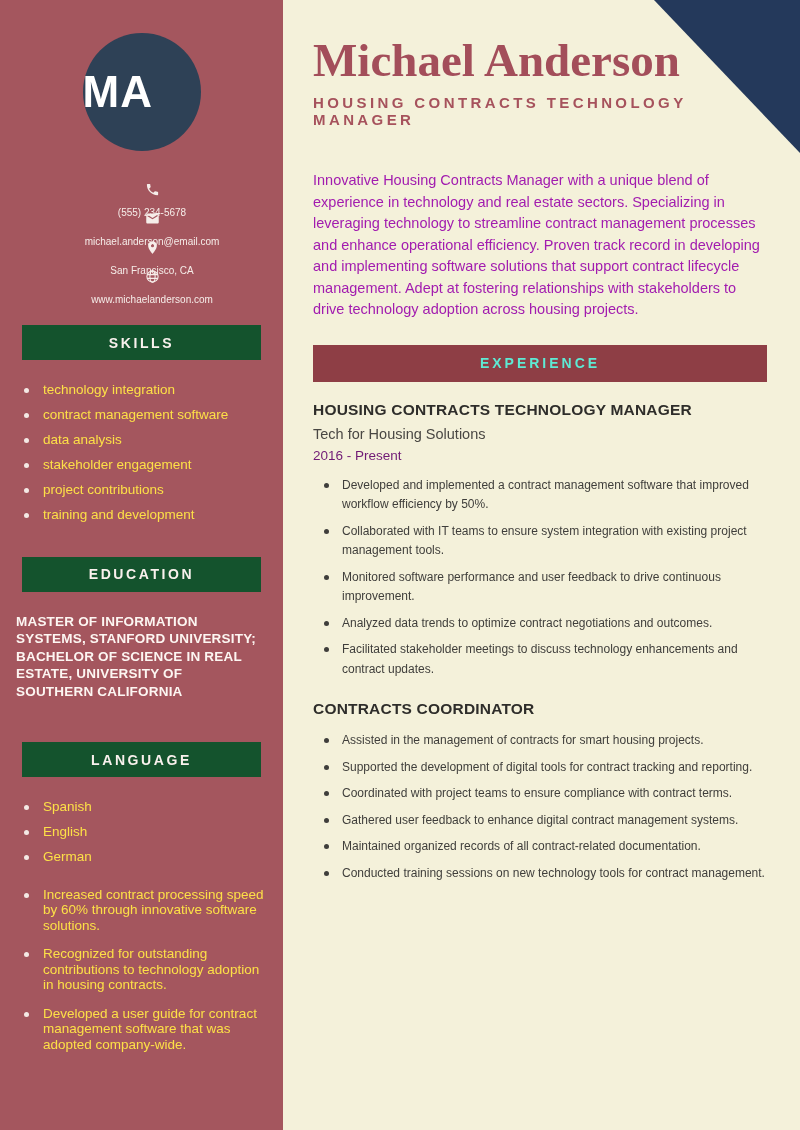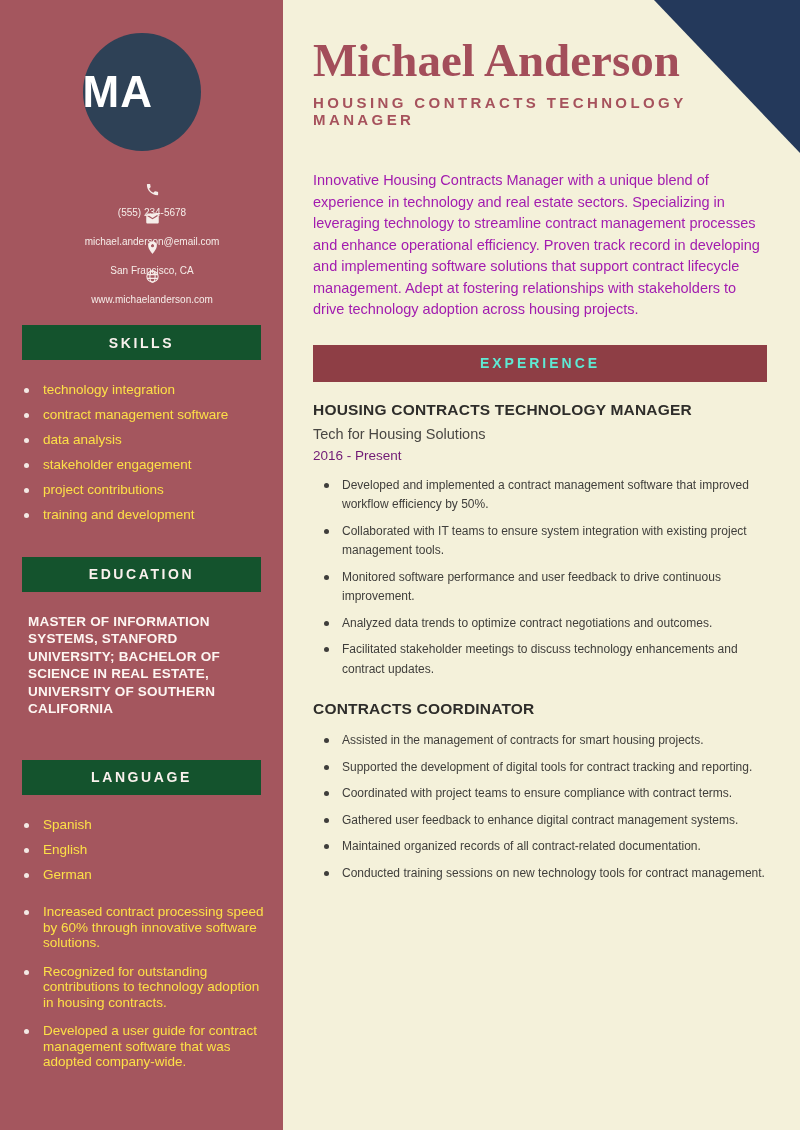--- a/index.html
+++ b/index.html
@@ -71,21 +71,21 @@
   }
   ul.side-list li::before {
     content:"";
     position:absolute; left:2px; top:6px;
     width:5px; height:5px; border-radius:50%;
     background:#F4E9E5;
   }
   ul.side-list.achv li { margin-bottom:13px; padding-right:10px; }
 
   .edu-text {
-    margin:21px 22px 0 28px;
+    margin:21px 22px 0 16px;
     font-size:13.5px; font-weight:bold;
     line-height:17.5px;
     color:#FDF6F2;
     letter-spacing:0.2px;
   }
 
   
   .main {
     position:absolute; left:283px; top:0;
     width:517px; height:1130px;

